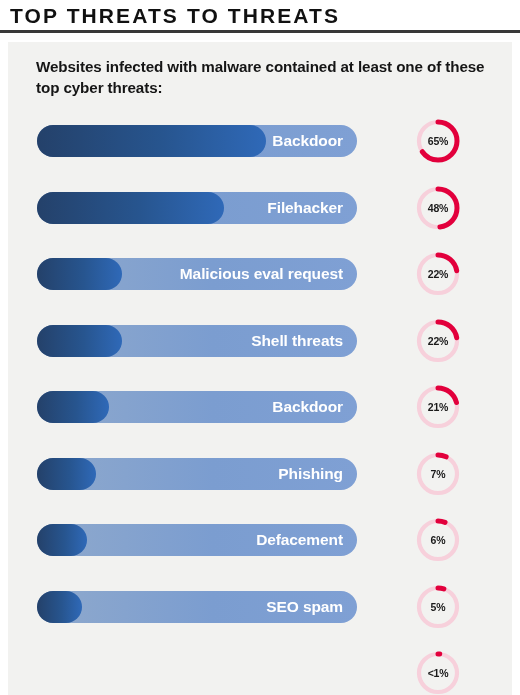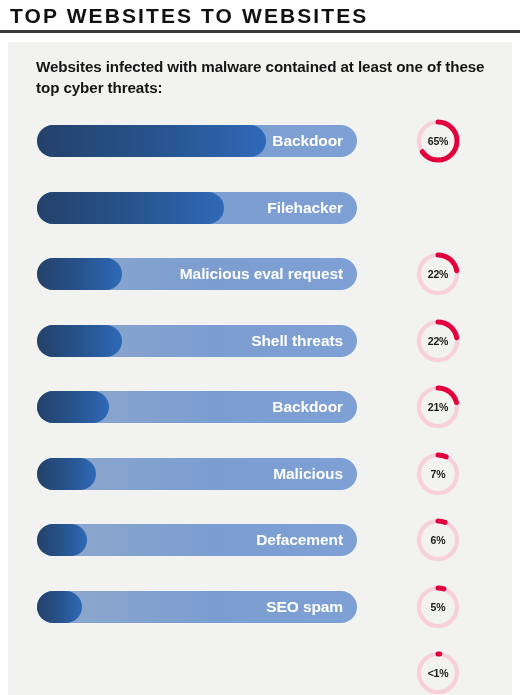--- a/index.html
+++ b/index.html
@@ -136,21 +136,21 @@
     font-size: 10.5px;
     font-weight: bold;
     color: #1a1a1a;
     letter-spacing: -0.2px;
   }
 </style>
 </head>
 <body>
 
 <div id="header">
-  <div id="page-title">TOP WEBSITES TO WEBSITES</div>
+  <div id="page-title">TOP THREATS TO THREATS</div>
   <div id="title-rule"></div>
 </div>
 
 <div id="panel">
   <div id="subtitle">Websites infected with malware contained at least one of these top cyber threats:</div>
   <div id="rows">
       <div class="row" style="top: 77px;">
         <div class="bar-track">
           <div class="bar-fill" style="width: 229px;"></div>
           <div class="bar-label">Backdoor</div>
@@ -161,20 +161,27 @@
             <circle cx="22" cy="22" r="19" fill="none" stroke="#e2003c" stroke-width="5" stroke-linecap="round" stroke-dasharray="77.59733854366789 41.78318229274424" transform="rotate(-90 22 22)"></circle>
           </svg>
           <div class="gauge-value">65%</div>
         </div>
       </div>
       <div class="row" style="top: 143.5px;">
         <div class="bar-track">
           <div class="bar-fill" style="width: 187px;"></div>
           <div class="bar-label">Filehacker</div>
         </div>
+        <div class="gauge">
+          <svg viewBox="0 0 44 44">
+            <circle cx="22" cy="22" r="19" fill="none" stroke="#f7d0db" stroke-width="4.2"></circle>
+            <circle cx="22" cy="22" r="19" fill="none" stroke="#e2003c" stroke-width="5" stroke-linecap="round" stroke-dasharray="57.30265000147782 62.07787083493431" transform="rotate(-90 22 22)"></circle>
+          </svg>
+          <div class="gauge-value">48%</div>
+        </div>
       </div>
       <div class="row" style="top: 210px;">
         <div class="bar-track">
           <div class="bar-fill" style="width: 85px;"></div>
           <div class="bar-label">Malicious eval request</div>
         </div>
         <div class="gauge">
           <svg viewBox="0 0 44 44">
             <circle cx="22" cy="22" r="19" fill="none" stroke="#f7d0db" stroke-width="4.2"></circle>
             <circle cx="22" cy="22" r="19" fill="none" stroke="#e2003c" stroke-width="5" stroke-linecap="round" stroke-dasharray="26.263714584010668 93.11680625240146" transform="rotate(-90 22 22)"></circle>
@@ -204,21 +211,21 @@
           <svg viewBox="0 0 44 44">
             <circle cx="22" cy="22" r="19" fill="none" stroke="#f7d0db" stroke-width="4.2"></circle>
             <circle cx="22" cy="22" r="19" fill="none" stroke="#e2003c" stroke-width="5" stroke-linecap="round" stroke-dasharray="25.069909375646546 94.31061146076559" transform="rotate(-90 22 22)"></circle>
           </svg>
           <div class="gauge-value">21%</div>
         </div>
       </div>
       <div class="row" style="top: 409.5px;">
         <div class="bar-track">
           <div class="bar-fill" style="width: 59px;"></div>
-          <div class="bar-label">Malicious</div>
+          <div class="bar-label">Phishing</div>
         </div>
         <div class="gauge">
           <svg viewBox="0 0 44 44">
             <circle cx="22" cy="22" r="19" fill="none" stroke="#f7d0db" stroke-width="4.2"></circle>
             <circle cx="22" cy="22" r="19" fill="none" stroke="#e2003c" stroke-width="5" stroke-linecap="round" stroke-dasharray="8.35663645854885 111.02388437786328" transform="rotate(-90 22 22)"></circle>
           </svg>
           <div class="gauge-value">7%</div>
         </div>
       </div>
       <div class="row" style="top: 476px;">

